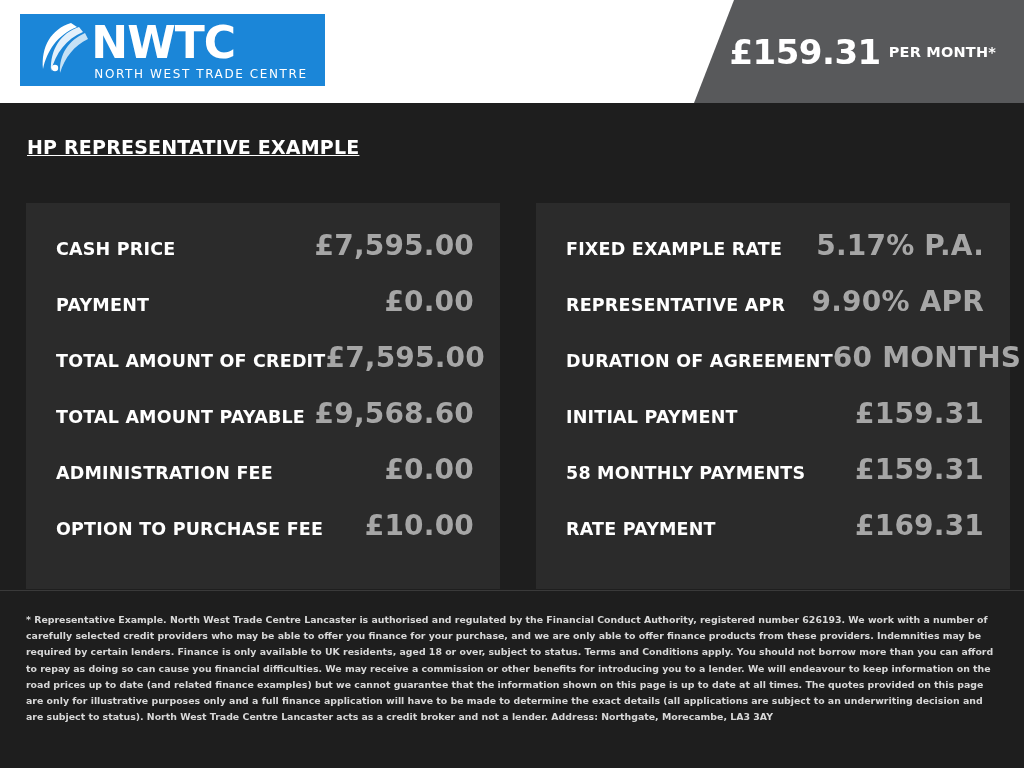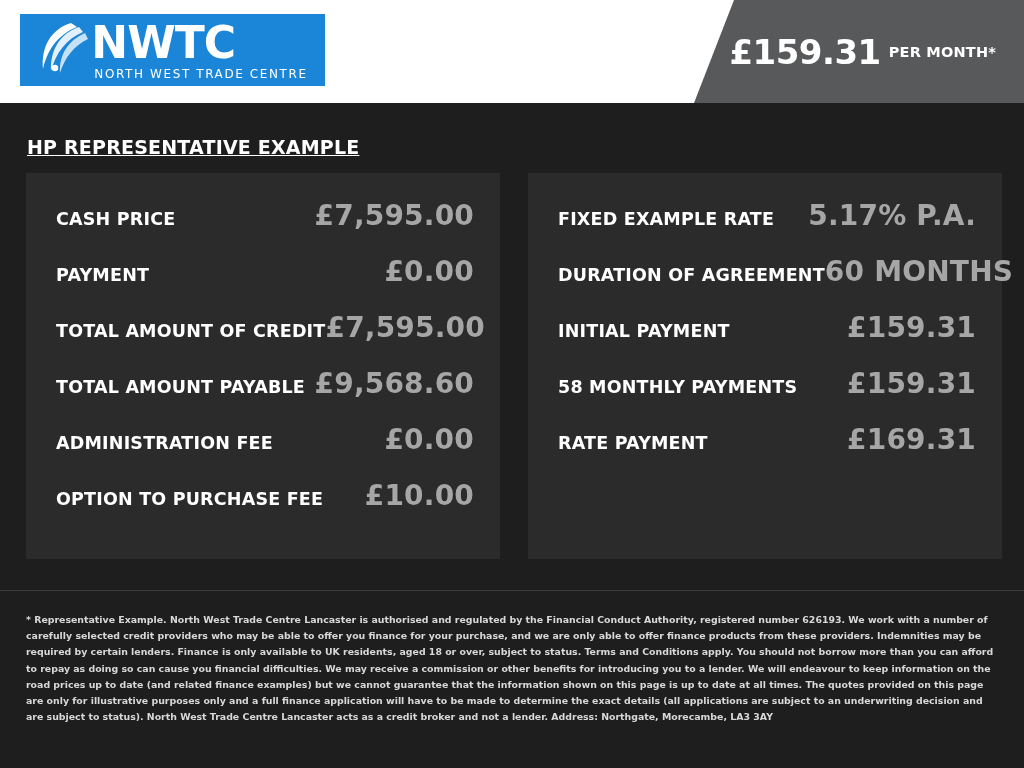--- a/index.html
+++ b/index.html
@@ -83,24 +83,24 @@
     font-weight: bold;
     font-size: 19px;
     color: #ffffff;
     letter-spacing: 0.2px;
     text-decoration: underline;
   }
 
   
   .panels {
     position: absolute;
-    left: 26px; top: 173px;
+    left: 26px; top: 203px;
     width: 972px;
     display: flex;
-    gap: 28px;
+    gap: 36px;
   }
   .panel {
     background: #2b2b2b;
     width: 474px;
     padding: 26px 26px 24px 30px;
   }
   .row {
     display: flex;
     align-items: baseline;
     justify-content: space-between;
@@ -204,20 +204,24 @@
         <span class="row-value">£10.00</span>
       </div>
     </div>
 
     <div class="panel">
       <div class="row">
         <span class="row-label">FIXED EXAMPLE RATE</span>
         <span class="row-value">5.17% P.A.</span>
       </div>
       <div class="row">
+        <span class="row-label">REPRESENTATIVE APR</span>
+        <span class="row-value">9.90% APR</span>
+      </div>
+      <div class="row">
         <span class="row-label">DURATION OF AGREEMENT</span>
         <span class="row-value">60 MONTHS</span>
       </div>
       <div class="row">
         <span class="row-label">INITIAL PAYMENT</span>
         <span class="row-value">£159.31</span>
       </div>
       <div class="row">
         <span class="row-label">58 MONTHLY PAYMENTS</span>
         <span class="row-value">£159.31</span>

